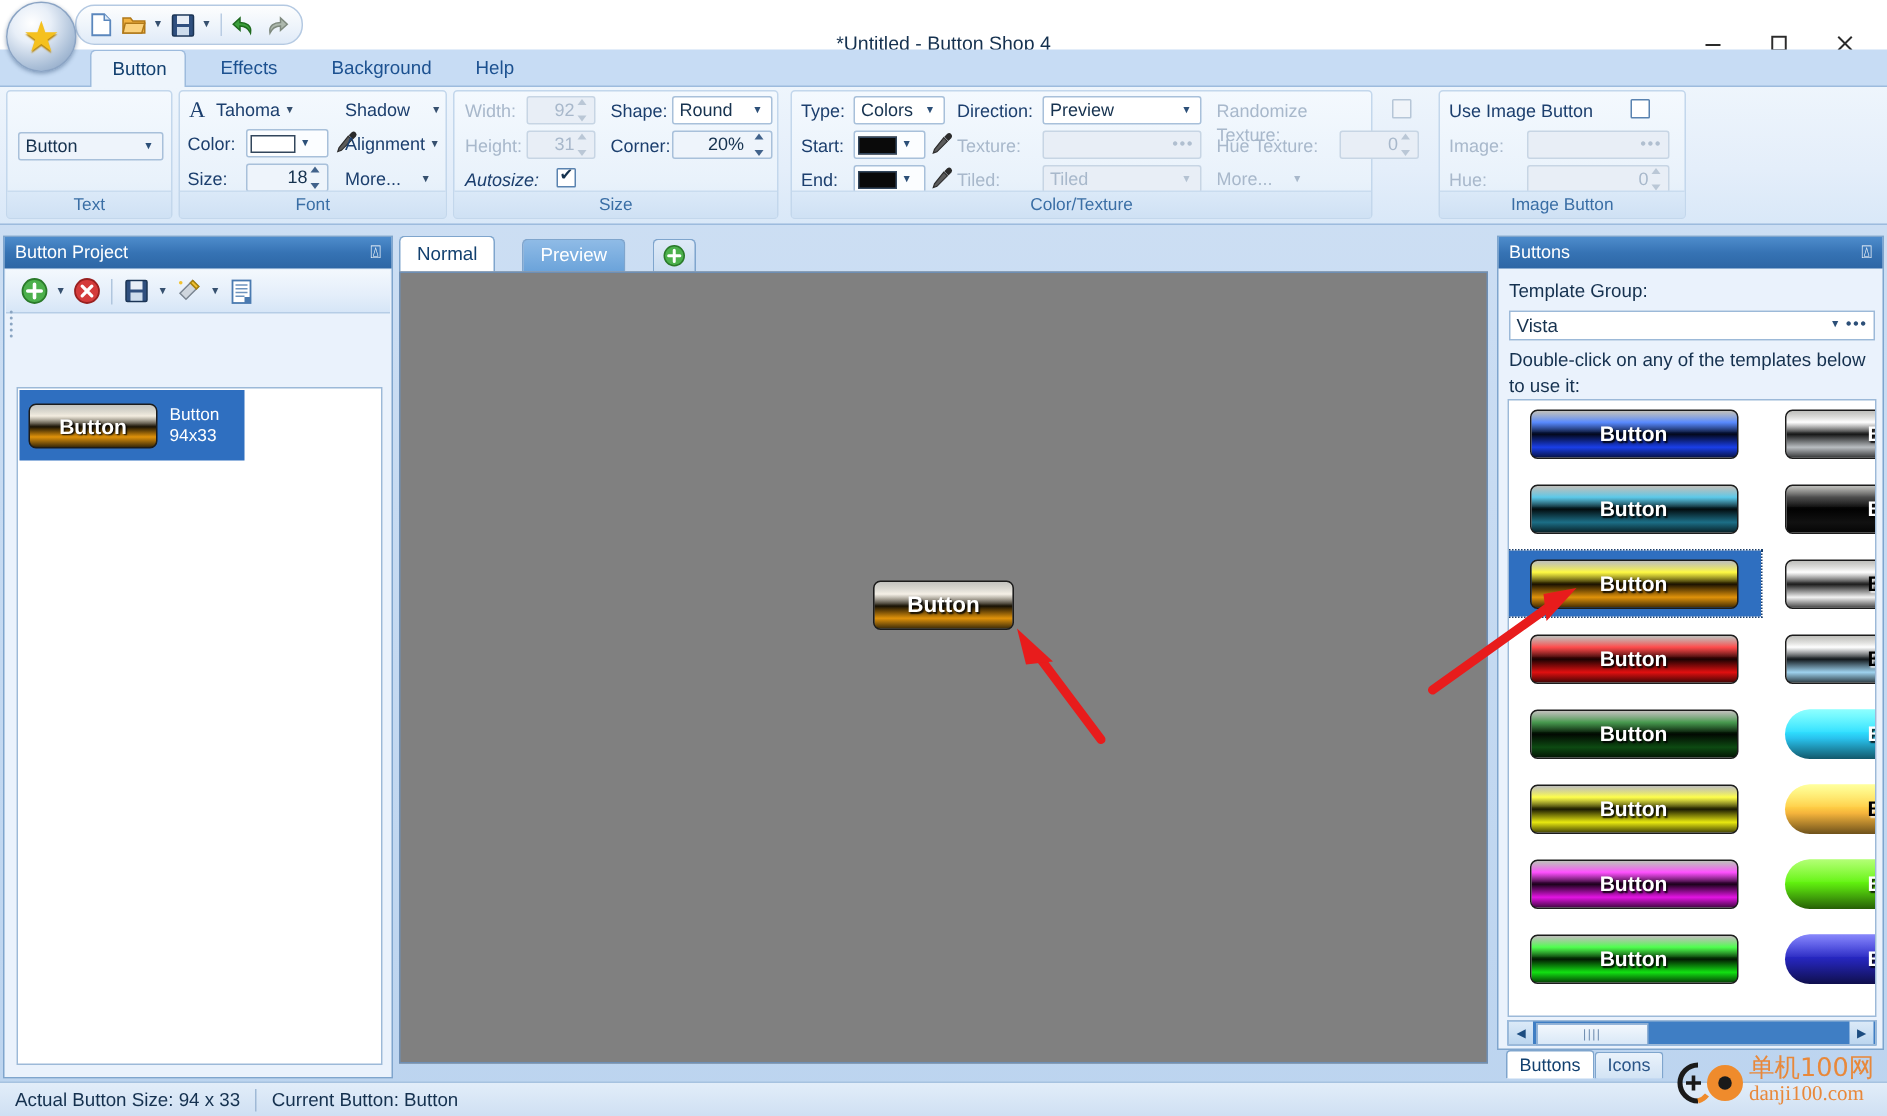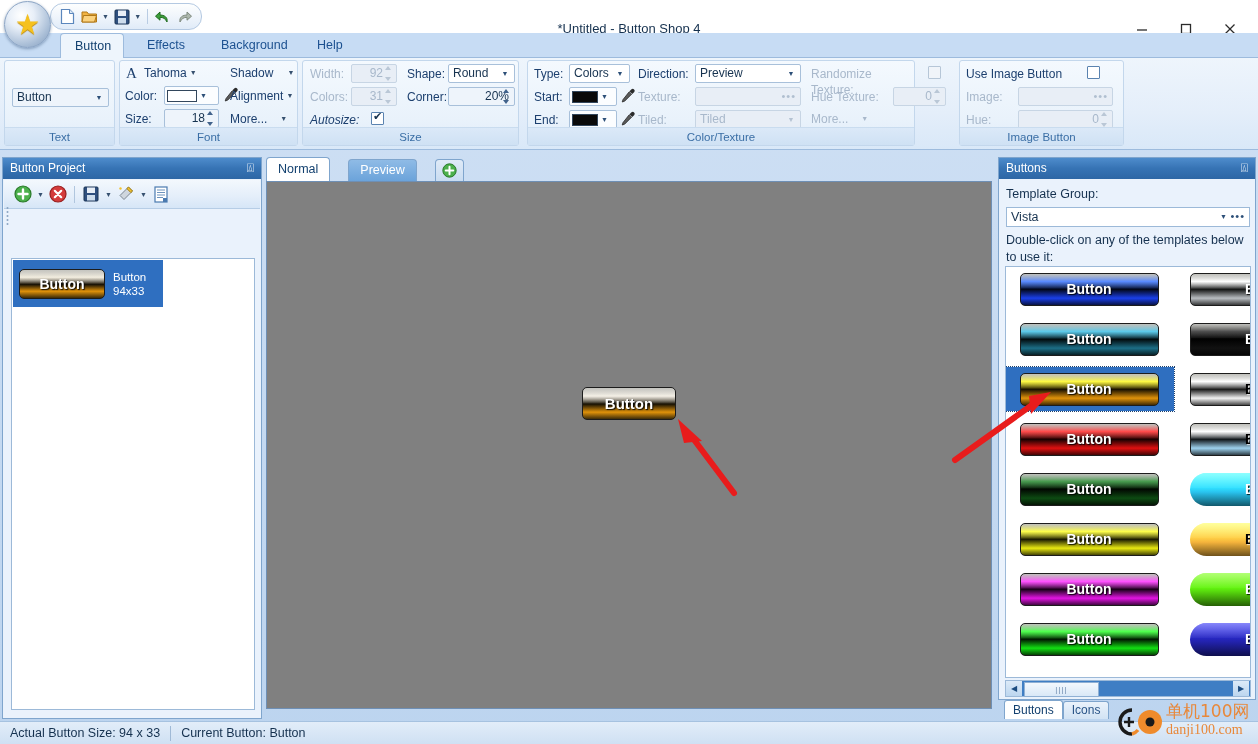--- a/index.html
+++ b/index.html
@@ -317,38 +317,38 @@
     <div class="rgroup" style="left:302px;width:217px;">
       <div class="rg-body">
         <div class="lbl dis" style="left:7px;top:5px;">Width:</div>
         <div class="fld dis" style="left:48px;top:3px;width:46px;">
           <span class="vr" style="right:13px;">92</span>
           <span class="spin">
               <i class="up"></i>
               <i class="dn"></i>
             </span>
         </div>
-        <div class="lbl dis" style="left:7px;top:28px;">Colors:</div>
+        <div class="lbl dis" style="left:7px;top:28px;">Height:</div>
         <div class="fld dis" style="left:48px;top:26px;width:46px;">
           <span class="vr" style="right:13px;">31</span>
           <span class="spin">
               <i class="up"></i>
               <i class="dn"></i>
             </span>
         </div>
         <div class="lbl" style="left:7px;top:51px;font-style:italic;">Autosize:</div>
         <div class="chk on" style="left:68px;top:51px;"></div>
         <div class="lbl" style="left:104px;top:5px;">Shape:</div>
         <div class="fld white" style="left:145px;top:3px;width:67px;">
           <span class="v">Round</span>
           <span class="dd">▼</span>
         </div>
         <div class="lbl" style="left:104px;top:28px;">Corner:</div>
         <div class="fld" style="left:145px;top:26px;width:67px;">
-          <span class="vr" style="right:5px;">20%</span>
+          <span class="vr" style="right:18px;">20%</span>
           <span class="spin">
               <i class="up"></i>
               <i class="dn"></i>
             </span>
         </div>
       </div>
       <div class="rgroup-label">Size</div>
     </div>
 
     <div class="rgroup" style="left:527px;width:388px;">

